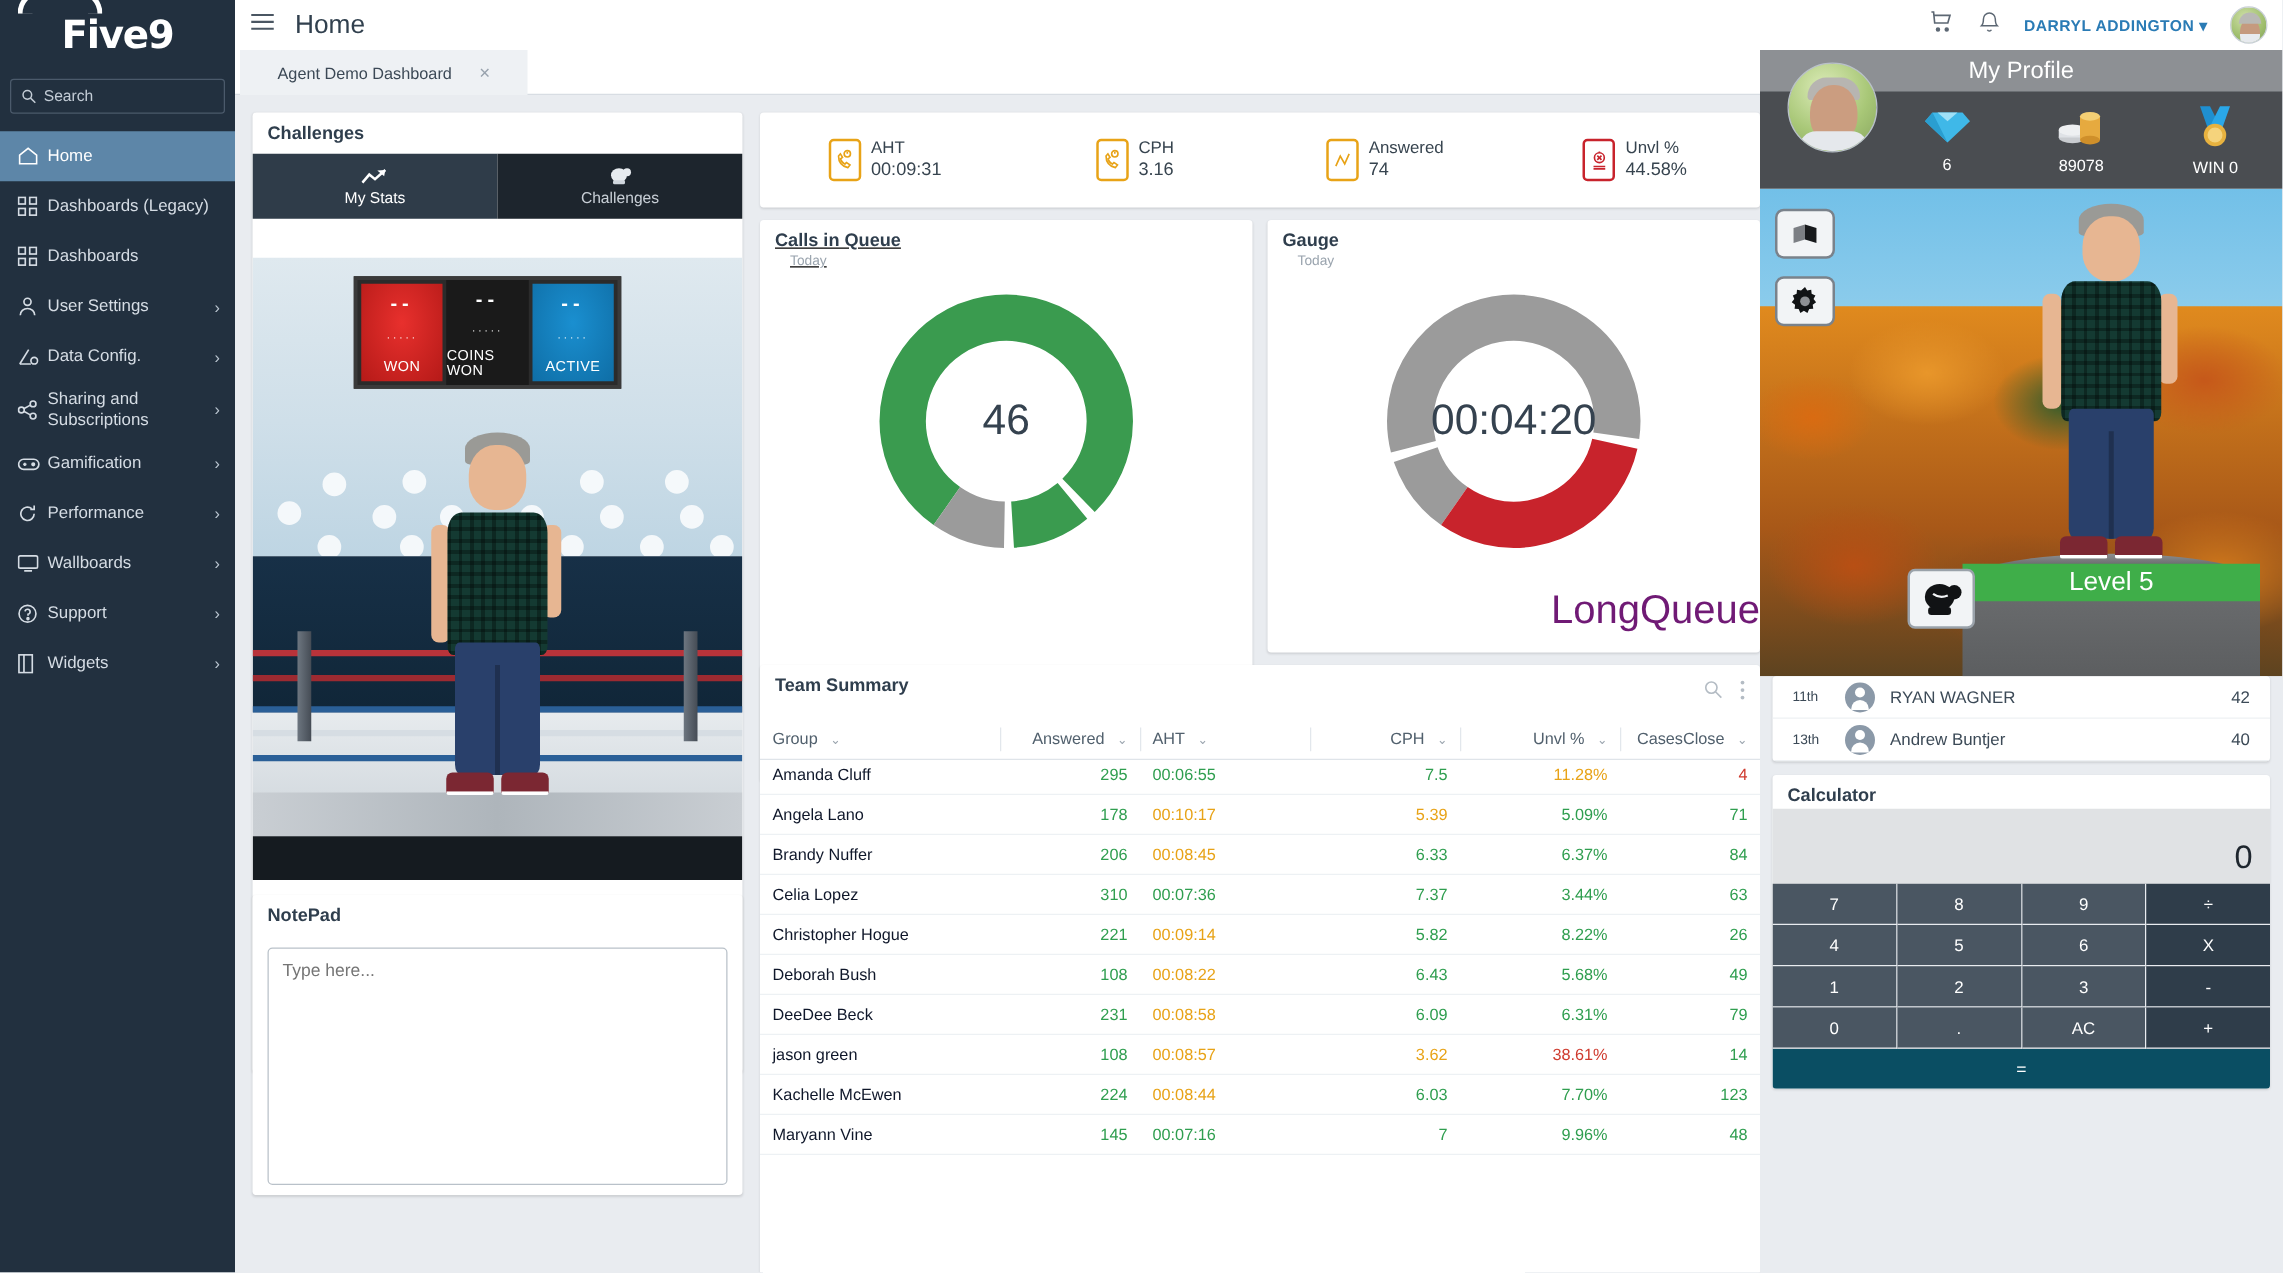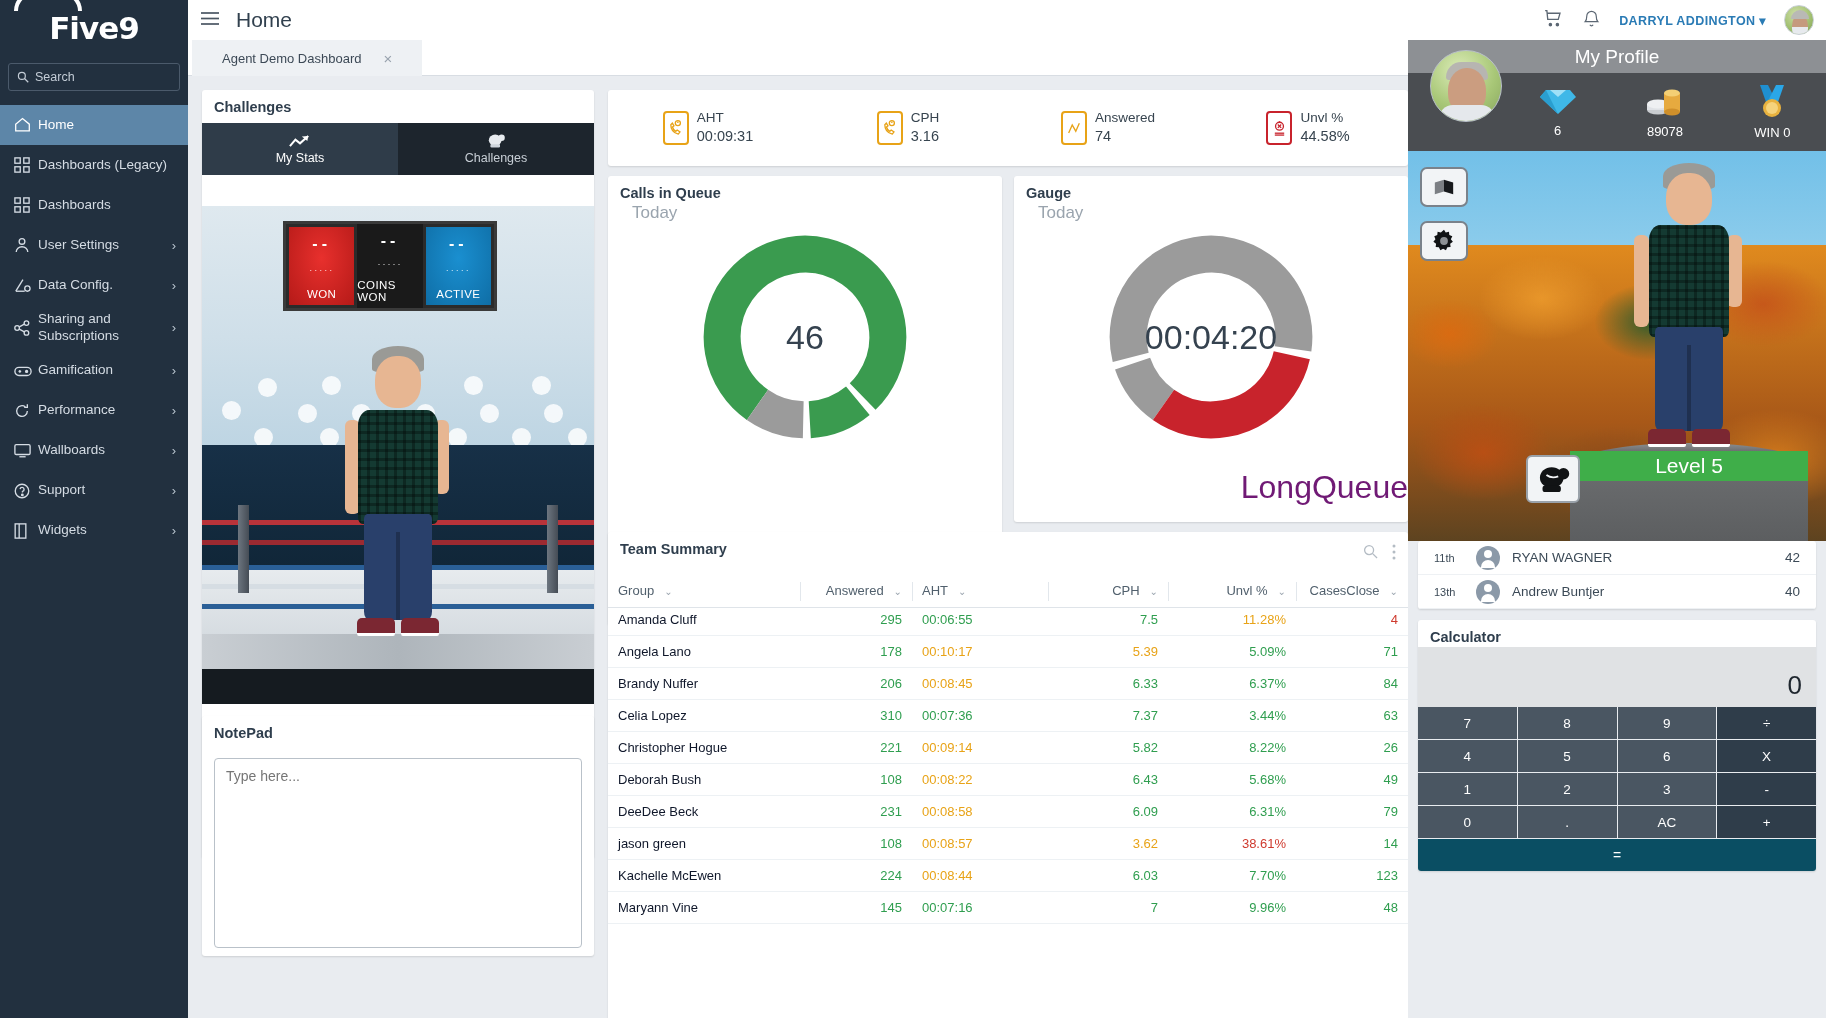--- a/index.html
+++ b/index.html
@@ -76,21 +76,21 @@
   }
   #tab-close { margin-left: 22px; color: #98a2ad; font-size: 15px; cursor: pointer; }
 
   
   #canvas {
     position: absolute; left: 188px; top: 76px; right: 0; bottom: 0;
     background: #e9ecf0; overflow: hidden;
   }
   .card { background: #fff; border-radius: 3px; box-shadow: 0 1px 2px rgba(0,0,0,.12); position: absolute; }
   .card-title { font-size: 14.5px; font-weight: 700; color: #2f3e4d; padding: 9px 12px 2px 12px; }
-  .card-sub { font-size: 17px; color: #9aa4ae; padding: 0 12px 4px 24px; }
+  .card-sub { font-size: 11px; color: #9aa4ae; padding: 0 12px 4px 24px; }
 
   
   #challenges-card { left: 14px; top: 14px; width: 392px; height: 768px; overflow: hidden; }
   #chal-tabs { display: flex; height: 52px; margin-top: 6px; }
   .chal-tab {
     flex: 1; display: flex; flex-direction: column; align-items: center; justify-content: center;
     font-size: 12.5px; cursor: pointer; gap: 2px;
   }
   .chal-tab.sel { background: #2f3c49; color: #fff; }
   .chal-tab.unsel { background: #1d252d; color: #c8cfd6; }
@@ -153,21 +153,21 @@
   .kpi-ico {
     width: 26px; height: 34px; border:2px solid #e8a317; border-radius:4px;
     display:flex; align-items:center; justify-content:center; color:#e8a317;
   }
   .kpi-ico.red { border-color:#c8232c; color:#c8232c; }
   .kpi-txt { line-height:1.35; }
   .kpi-name { font-size:13.5px; color:#37444f; }
   .kpi-val { font-size:14.5px; color:#37444f; }
 
   
-  #queue-card { left: 420px; top: 100px; width: 394px; height: 449px; }
+  #queue-card { left: 420px; top: 100px; width: 394px; height: 449px; text-decoration: underline; }
   #gauge-card { left: 826px; top: 100px; width: 394px; height: 346px; }
   .donut-wrap { position:absolute; left:0; right:0; top:46px; height: 230px; display:flex; align-items:center; justify-content:center; }
   .donut-label {
     position:absolute; left:0; right:0; bottom:16px; text-align:right;
     font-size: 32px; color:#701a75; font-weight:400;
   }
   .donut-center {
     position:absolute; left:50%; top:50%; transform:translate(-50%,-50%);
     font-size:34px; color:#35424f;
   }

